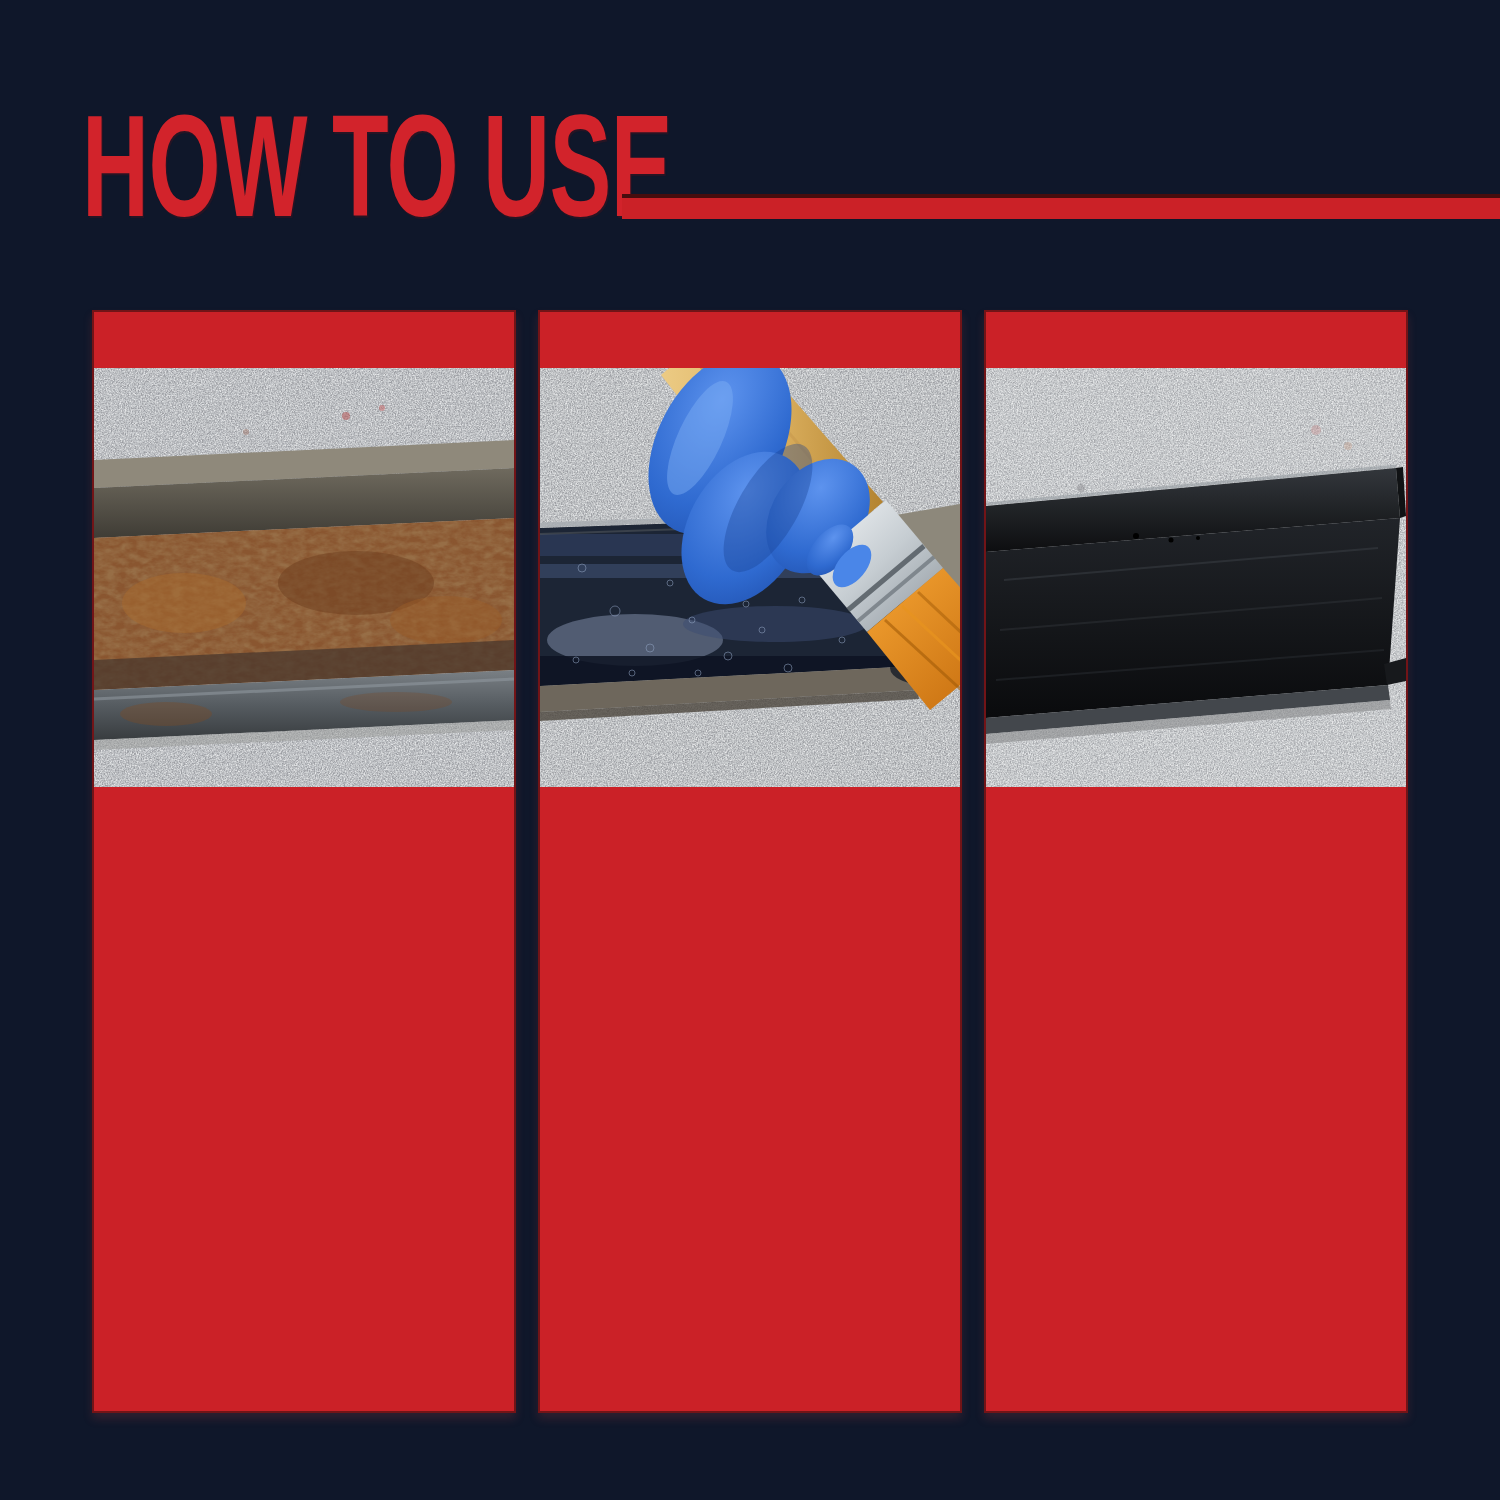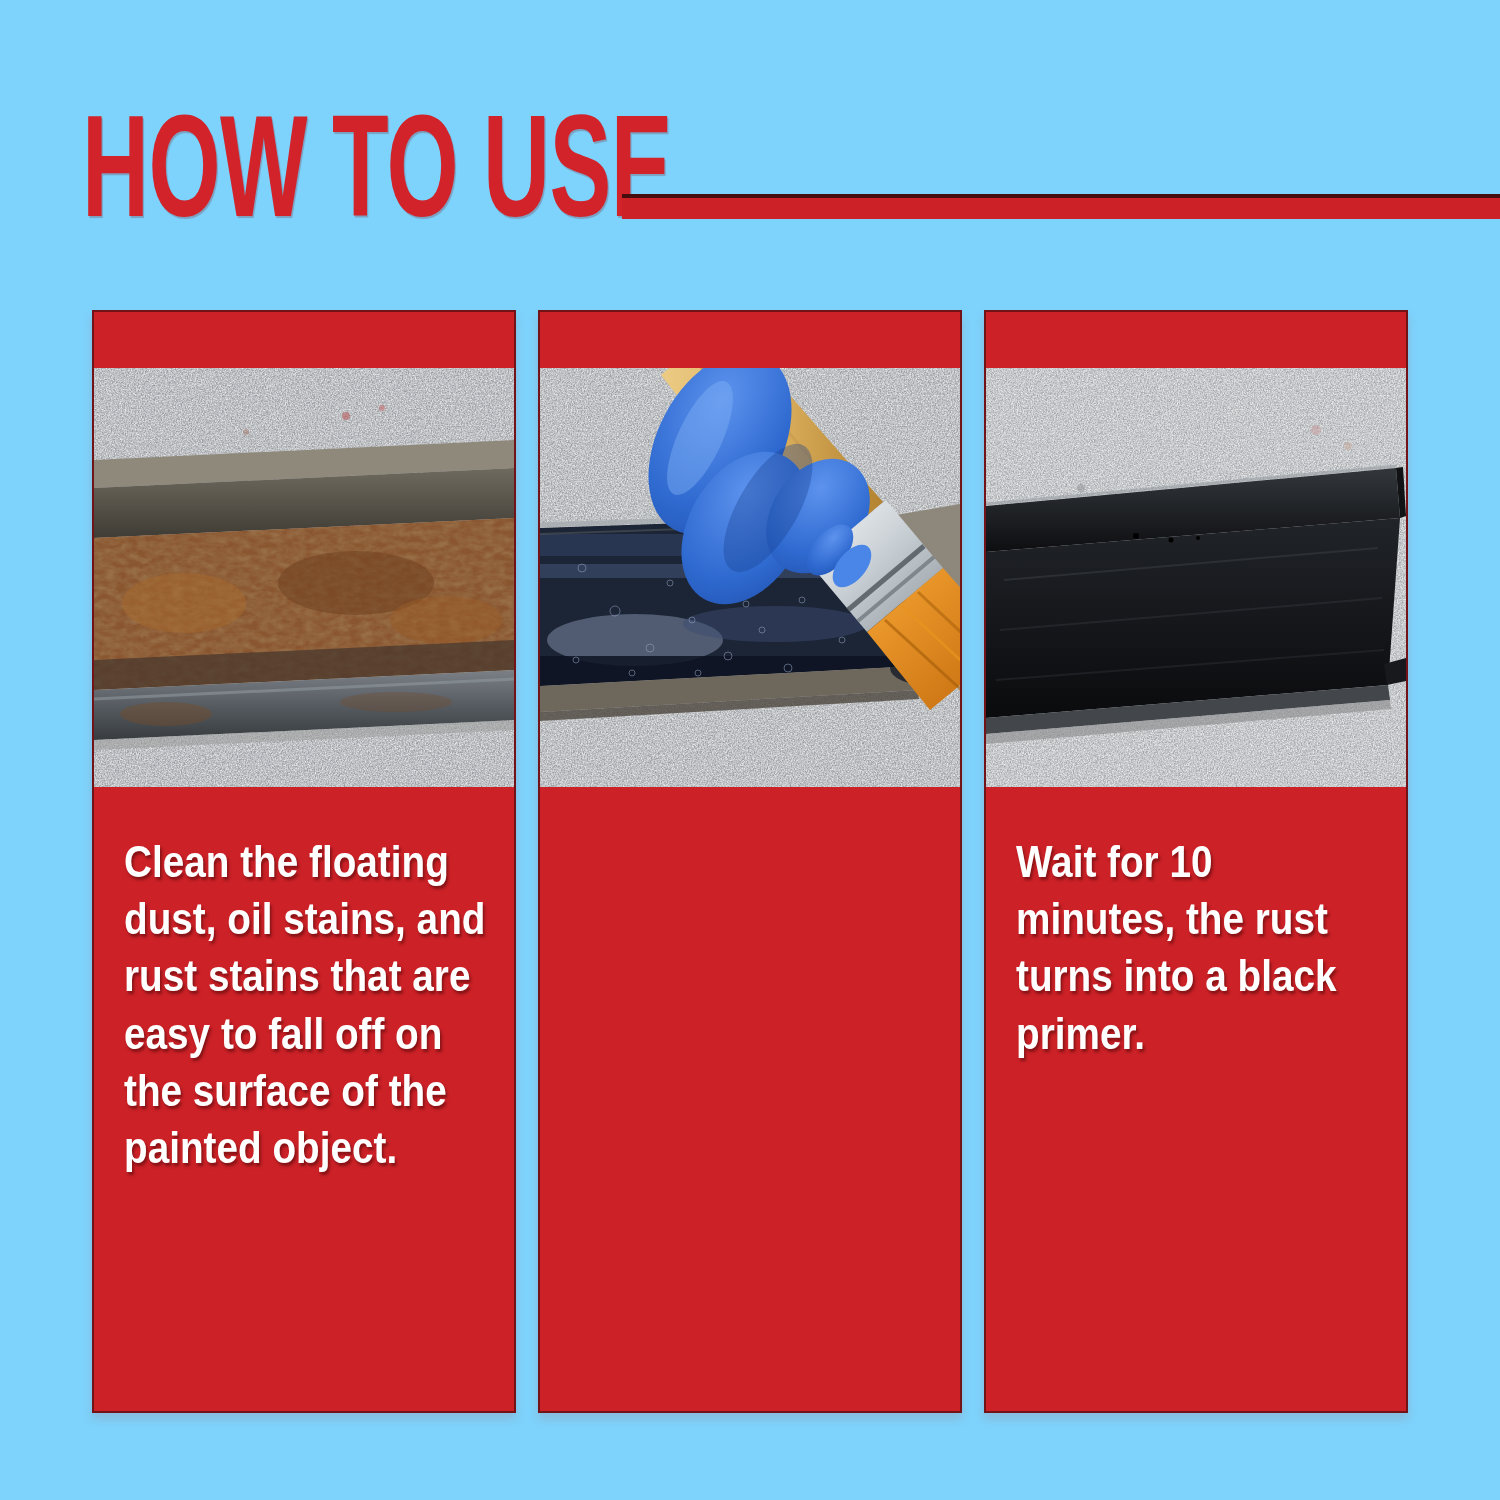--- a/index.html
+++ b/index.html
@@ -1,17 +1,17 @@
 <!DOCTYPE html>
 <html><head>
 <meta charset="utf-8">
 <style>
   html,body{margin:0;padding:0;background:#ffffff;}
   .canvas{
-    position:relative;width:1500px;height:1500px;background:#7dd3fc;
+    position:relative;width:1500px;height:1500px;background:#0f172a;
     overflow:hidden;font-family:"Liberation Sans",sans-serif;
   }
   .title{
     position:absolute;left:82px;top:94px;margin:0;
     font-size:145px;line-height:1;font-weight:bold;color:#d2232b;
     transform:scaleX(0.64);transform-origin:0 0;white-space:nowrap;
     letter-spacing:-1px;text-shadow:2px 2px 1px rgba(120,14,18,0.25);
   }
   .title-underline{
     position:absolute;left:622px;top:194px;width:878px;height:25px;
@@ -123,28 +123,20 @@
             <ellipse cx="352" cy="252" rx="56" ry="24" fill="#9c5d28" opacity="0.45"></ellipse>
             <polygon points="0,292 420,272 420,302 0,322" fill="#44342c" opacity="0.7"></polygon>
           </g>
           <polygon points="0,322 420,302 420,352 0,372" fill="url(#bflangeG1)"></polygon>
           <line x1="0" y1="331" x2="420" y2="311" stroke="#8f979e" stroke-width="3" opacity="0.6"></line>
           <ellipse cx="72" cy="346" rx="46" ry="12" fill="#7a4a26" opacity="0.4"></ellipse>
           <ellipse cx="302" cy="334" rx="56" ry="10" fill="#7a4a26" opacity="0.3"></ellipse>
           <polygon points="0,372 420,352 420,362 0,382" fill="#9b9c9b" opacity="0.55"></polygon>
         </g>
       </svg>
-    </div>
-    <div class="panel">
-      <p>Clean the floating
-dust, oil stains, and
-rust stains that are
-easy to fall off on
-the surface of the
-painted object.</p>
     </div>
   </section>
 
   <section class="column col-2">
     <div class="col-header"></div>
     <div class="photo" aria-label="Blue-gloved hand painting the metal channel with a brush and dark rust-converting primer">
       <svg viewBox="0 0 420 419" preserveAspectRatio="none">
         <rect width="420" height="419" fill="#c9ccce"></rect>
         <rect width="420" height="419" filter="url(#gDark)" opacity="0.4"></rect>
         <rect width="420" height="419" filter="url(#gLight)" opacity="0.6"></rect>
@@ -231,21 +223,15 @@
           <line x1="10" y1="312" x2="398" y2="282" stroke="#2a2e33" stroke-width="2" opacity="0.5"></line>
           <circle cx="150" cy="168" r="3" fill="#000000"></circle>
           <circle cx="185" cy="172" r="2.5" fill="#000000"></circle>
           <circle cx="212" cy="170" r="2" fill="#000000"></circle>
           <polygon points="0,350 402,317 404,332 0,366" fill="#43474c"></polygon>
           <polygon points="0,366 404,332 405,341 0,376" fill="#8d8f90" opacity="0.65"></polygon>
           <polygon points="398,296 420,290 420,313 401,317" fill="#17191c"></polygon>
         </g>
       </svg>
     </div>
-    <div class="panel">
-      <p>Wait for 10
-minutes, the rust
-turns into a black
-primer.</p>
-    </div>
   </section>
 
 </div>
 
 </body></html>

